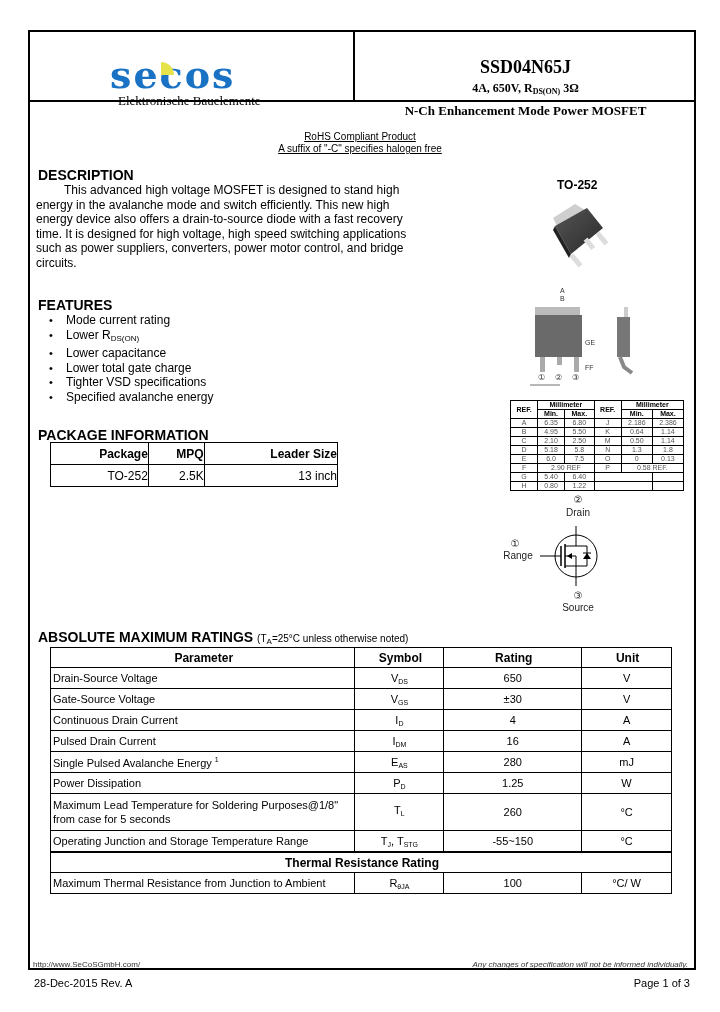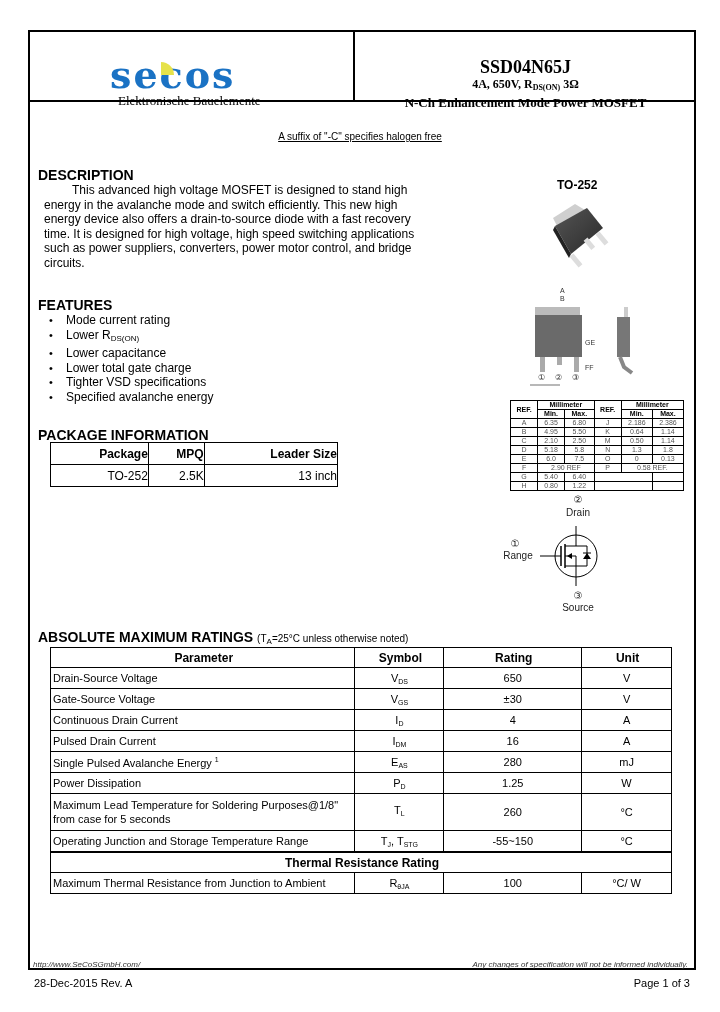--- a/index.html
+++ b/index.html
@@ -6,26 +6,26 @@
   body { width: 720px; height: 1012px; position: relative; overflow: hidden; font-family: "Liberation Sans", sans-serif; color: #000; }
   .page-frame { position: absolute; left: 28px; top: 30px; width: 668px; height: 940px; border: 2px solid #000; box-sizing: border-box; }
   .header-box { position: absolute; left: 28px; top: 30px; width: 668px; height: 72px; border-bottom: 2px solid #000; box-sizing: border-box; }
   .header-divider { position: absolute; left: 353px; top: 30px; width: 2px; height: 72px; background: #000; }
   .logo { position: absolute; left: 110px; top: 58px; width: 170px; height: 40px; }
   .logo-word { position: absolute; left: 0; top: 0; font-family: "DejaVu Serif", serif; font-weight: bold; font-size: 38px; line-height: 34px; letter-spacing: 2px; color: #1a72c4; }
   .logo-sub { position: absolute; left: 9px; top: 93px; font-family: "Liberation Serif", serif; font-size: 13px; }
   .logo-accent { position: absolute; left: 161px; top: 62px; width: 13px; height: 13px; background: #e6e24a; border-radius: 0 13px 0 0; }
   .title-block { position: absolute; left: 355px; top: 30px; width: 341px; height: 72px; text-align: center; font-family: "Liberation Serif", serif; font-weight: bold; }
   .part-number { font-size: 18px; margin-top: 27px; line-height: 20px; }
-  .spec-line { font-size: 12px; line-height: 14px; }
+  .spec-line { font-size: 12px; line-height: 22px; }
   .subtitle-line { font-size: 13px; line-height: 15px; }
   .sub { font-size: 8px; vertical-align: -2px; }
   .rohs { position: absolute; left: 230px; top: 131px; width: 260px; text-align: center; font-size: 10px; line-height: 12px; text-decoration: underline; }
   h2 { position: absolute; margin: 0; font-size: 14px; font-weight: bold; }
-  .desc-text { position: absolute; left: 44px; top: 183px; width: 385px; font-size: 12px; line-height: 14.5px; }
+  .desc-text { position: absolute; left: 36px; top: 183px; width: 385px; font-size: 12px; line-height: 14.5px; }
   .desc-text .indent { display: inline-block; width: 28px; }
   .features { position: absolute; left: 49px; top: 313px; margin: 0; padding: 0; list-style: none; font-size: 12px; line-height: 14.5px; }
   .features li { position: relative; padding-left: 17px; }
   .features li::before { content: "•"; position: absolute; left: 0; top: 0; font-size: 11px; }
   table { border-collapse: collapse; position: absolute; }
   .pkg-table { left: 50px; top: 442px; width: 288px; font-size: 12px; }
   .pkg-table td, .pkg-table th { border: 1px solid #000; text-align: right; height: 21px; padding: 0; }
   .pkg-table th { font-weight: bold; }
   .to252-label { position: absolute; left: 557px; top: 178px; font-weight: bold; font-size: 12px; }
   .dim-table { left: 510px; top: 400px; width: 174px; font-size: 7px; border: 1.5px solid #000; }
@@ -35,21 +35,21 @@
   .sym-label { position: absolute; text-align: center; font-size: 10px; color: #222; }
   .amr-title { left: 38px; top: 629px; font-size: 14px; }
   .amr-note { font-size: 10px; font-weight: normal; }
   .amr-table { left: 50px; top: 647px; width: 622px; font-size: 11px; }
   .amr-table td, .amr-table th { border: 1px solid #000; padding: 0 0 0 2px; height: 20px; }
   .amr-table th { font-size: 12px; font-weight: bold; text-align: center; height: 19px; }
   .amr-table td.c { text-align: center; padding: 0; }
   .amr-table tr.tall td { height: 36px; line-height: 14px; }
   .amr-table tr.section td { font-size: 12px; font-weight: bold; text-align: center; border-top: 2px solid #000; height: 19px; }
   .amr-table .sym-sub { font-size: 7px; vertical-align: -2px; }
-  .footer-url { position: absolute; left: 33px; top: 960px; font-size: 8px; font-style: italic; color: #333; }
+  .footer-url { position: absolute; left: 33px; top: 960px; font-size: 8px; color: #333; }
   .footer-note { position: absolute; right: 32px; top: 960px; font-size: 8px; font-style: italic; color: #333; }
   .footer-date { position: absolute; left: 34px; top: 977px; font-size: 11px; }
   .footer-page { position: absolute; right: 30px; top: 977px; font-size: 11px; }
 </style>
 </head>
 <body>
 
 <div class="page-frame"></div>
 <div class="header-box"></div>
 <div class="header-divider"></div>
@@ -60,20 +60,21 @@
 <div class="logo-accent"></div>
 <div class="logo-sub" style="left:118px;">Elektronische Bauelemente</div>
 
 <div class="title-block">
   <div class="part-number">SSD04N65J</div>
   <div class="spec-line"><span>4A, 650V, R</span><span class="sub">DS(ON)</span><span> 3Ω</span></div>
   <div class="subtitle-line">N-Ch Enhancement Mode Power MOSFET</div>
 </div>
 
 <div class="rohs">
+  <div>RoHS Compliant Product</div>
   <div>A suffix of "-C" specifies halogen free</div>
 </div>
 
 <h2 style="left:38px; top:167px;">DESCRIPTION</h2>
 <div class="desc-text"><span class="indent"></span><span>This advanced high voltage MOSFET is designed to stand high energy in the avalanche mode and switch efficiently. This new high energy device also offers a drain-to-source diode with a fast recovery time. It is designed for high voltage, high speed switching applications such as power suppliers, converters, power motor control, and bridge circuits.</span></div>
 
 <h2 style="left:38px; top:297px;">FEATURES</h2>
 <ul class="features">
   <li>Mode current rating</li>
   <li><span>Lower R</span><span class="sub">DS(ON)</span></li>

